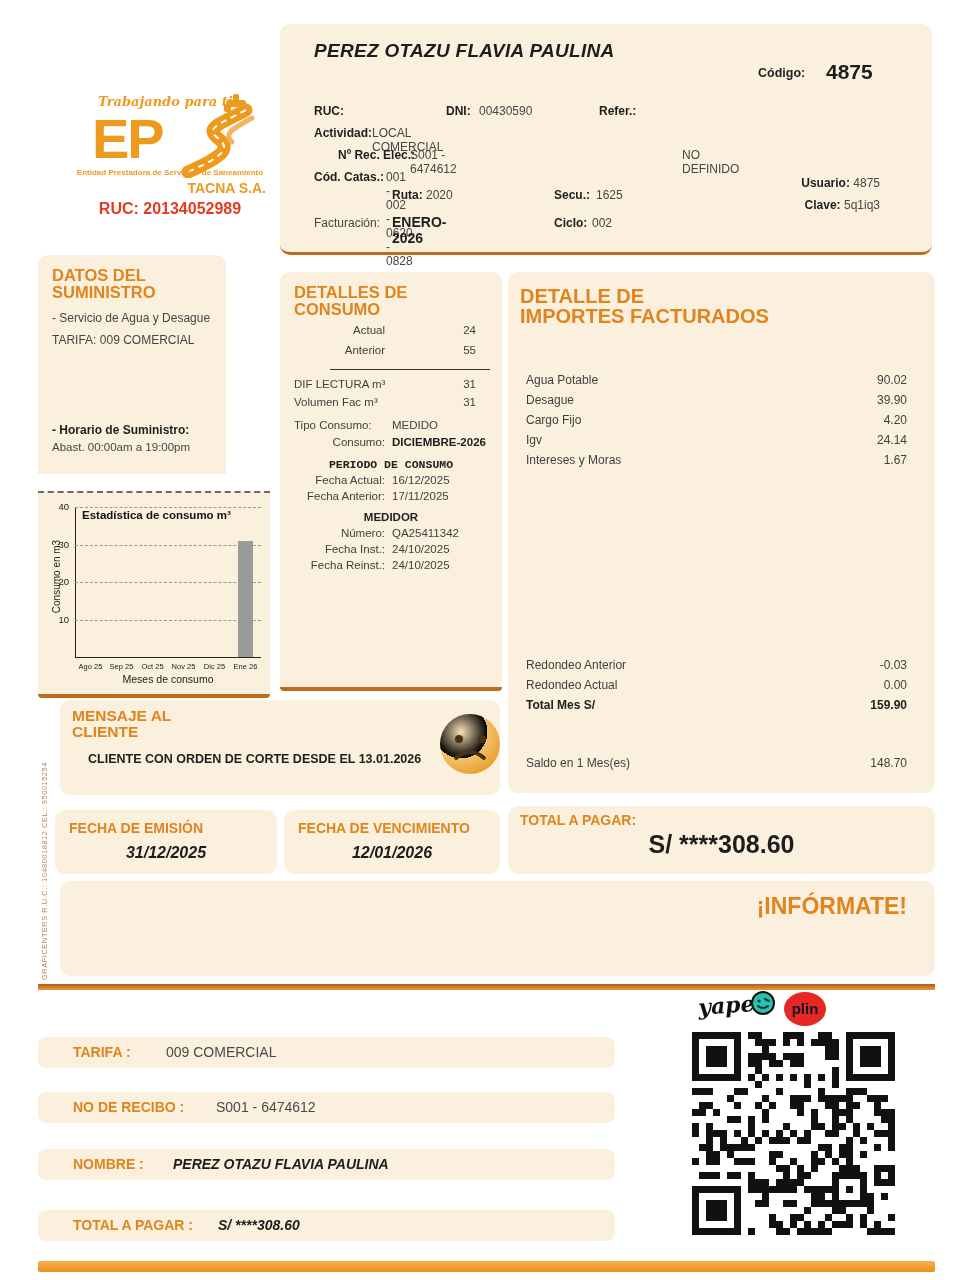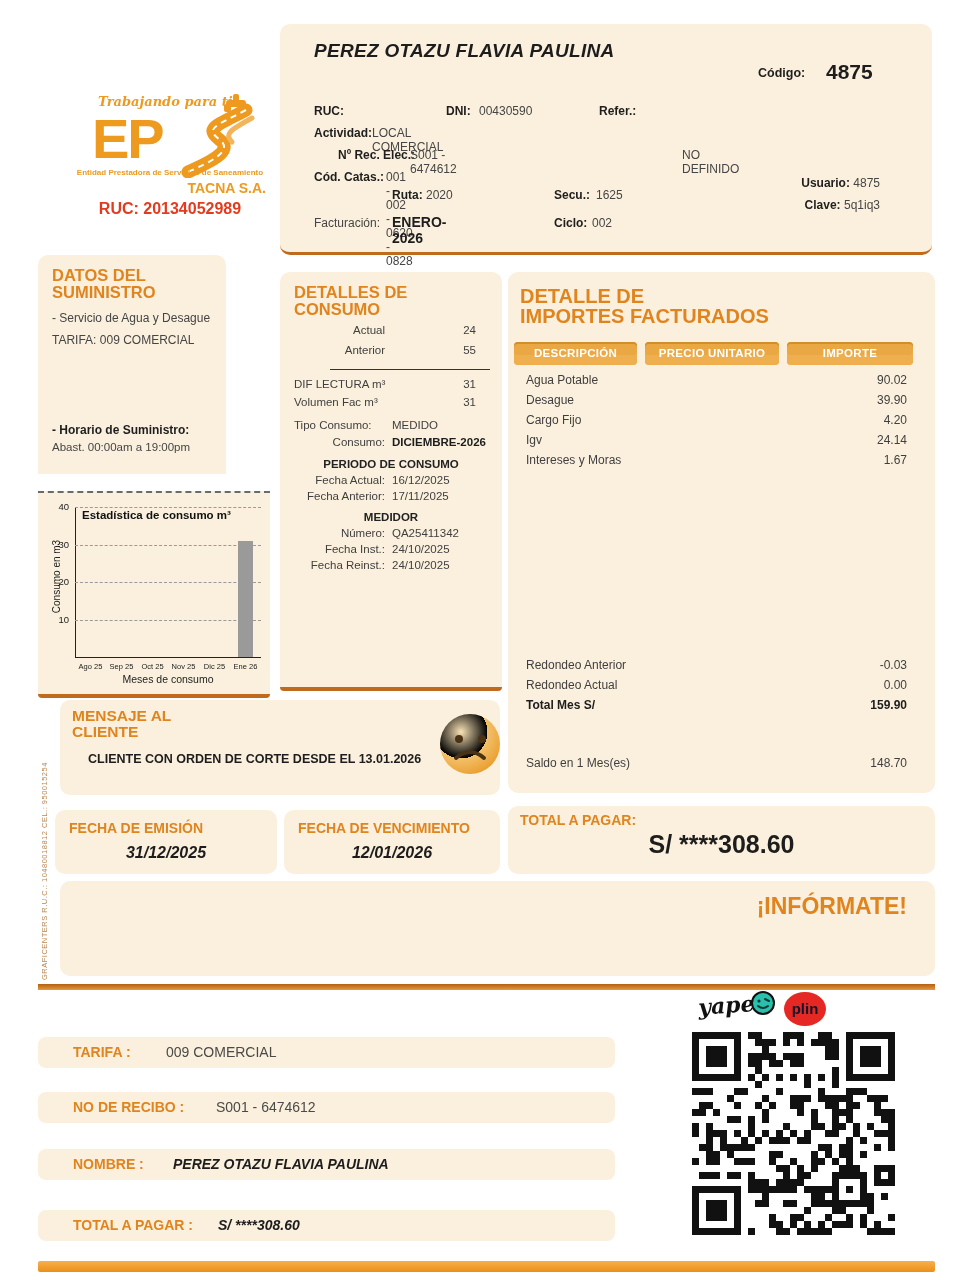--- a/index.html
+++ b/index.html
@@ -167,21 +167,21 @@
     <span class="cr">31</span>
   </div>
   <div class="cons-row" style="top:147px;">
     <span style="position:absolute;left:14px;">Tipo Consumo:</span>
     <span class="cv">MEDIDO</span>
   </div>
   <div class="cons-row" style="top:164px;">
     <span class="cl">Consumo:</span>
     <span class="cv" style="font-weight:bold;color:#1d1d1d;">DICIEMBRE-2026</span>
   </div>
-  <div class="center-b" style="top:186px;">PERIODO DE CONSUMO</div>
+  <div class="center-b" style="top:186px;font-family:Liberation Mono, monospace;">PERIODO DE CONSUMO</div>
   <div class="cons-row" style="top:202px;">
     <span class="cl">Fecha Actual:</span>
     <span class="cv">16/12/2025</span>
   </div>
   <div class="cons-row" style="top:218px;">
     <span class="cl">Fecha Anterior:</span>
     <span class="cv">17/11/2025</span>
   </div>
   <div class="center-b" style="top:239px;">MEDIDOR</div>
   <div class="cons-row" style="top:255px;">
@@ -195,25 +195,20 @@
   <div class="cons-row" style="top:287px;">
     <span class="cl">Fecha Reinst.:</span>
     <span class="cv">24/10/2025</span>
   </div>
 </div>
 
 <div class="panel" style="left:508px;top:272px;width:427px;height:521px;">
   <div class="abs sec-title" style="left:12px;top:14px;font-size:20px;">
     <div>DETALLE DE</div>
     <div>IMPORTES FACTURADOS</div>
-  </div>
-  <div class="abs" style="left:6px;top:70px;width:415px;height:23px;">
-    <div class="pill" style="left:0px;width:123px;">DESCRIPCIÓN</div>
-    <div class="pill" style="left:131px;width:134px;">PRECIO UNITARIO</div>
-    <div class="pill" style="left:273px;width:126px;">IMPORTE</div>
   </div>
   <div class="crow" style="top:101px;">
     <span class="rl">Agua Potable</span>
     <span class="amt">90.02</span>
   </div>
   <div class="crow" style="top:121px;">
     <span class="rl">Desague</span>
     <span class="amt">39.90</span>
   </div>
   <div class="crow" style="top:141px;">

